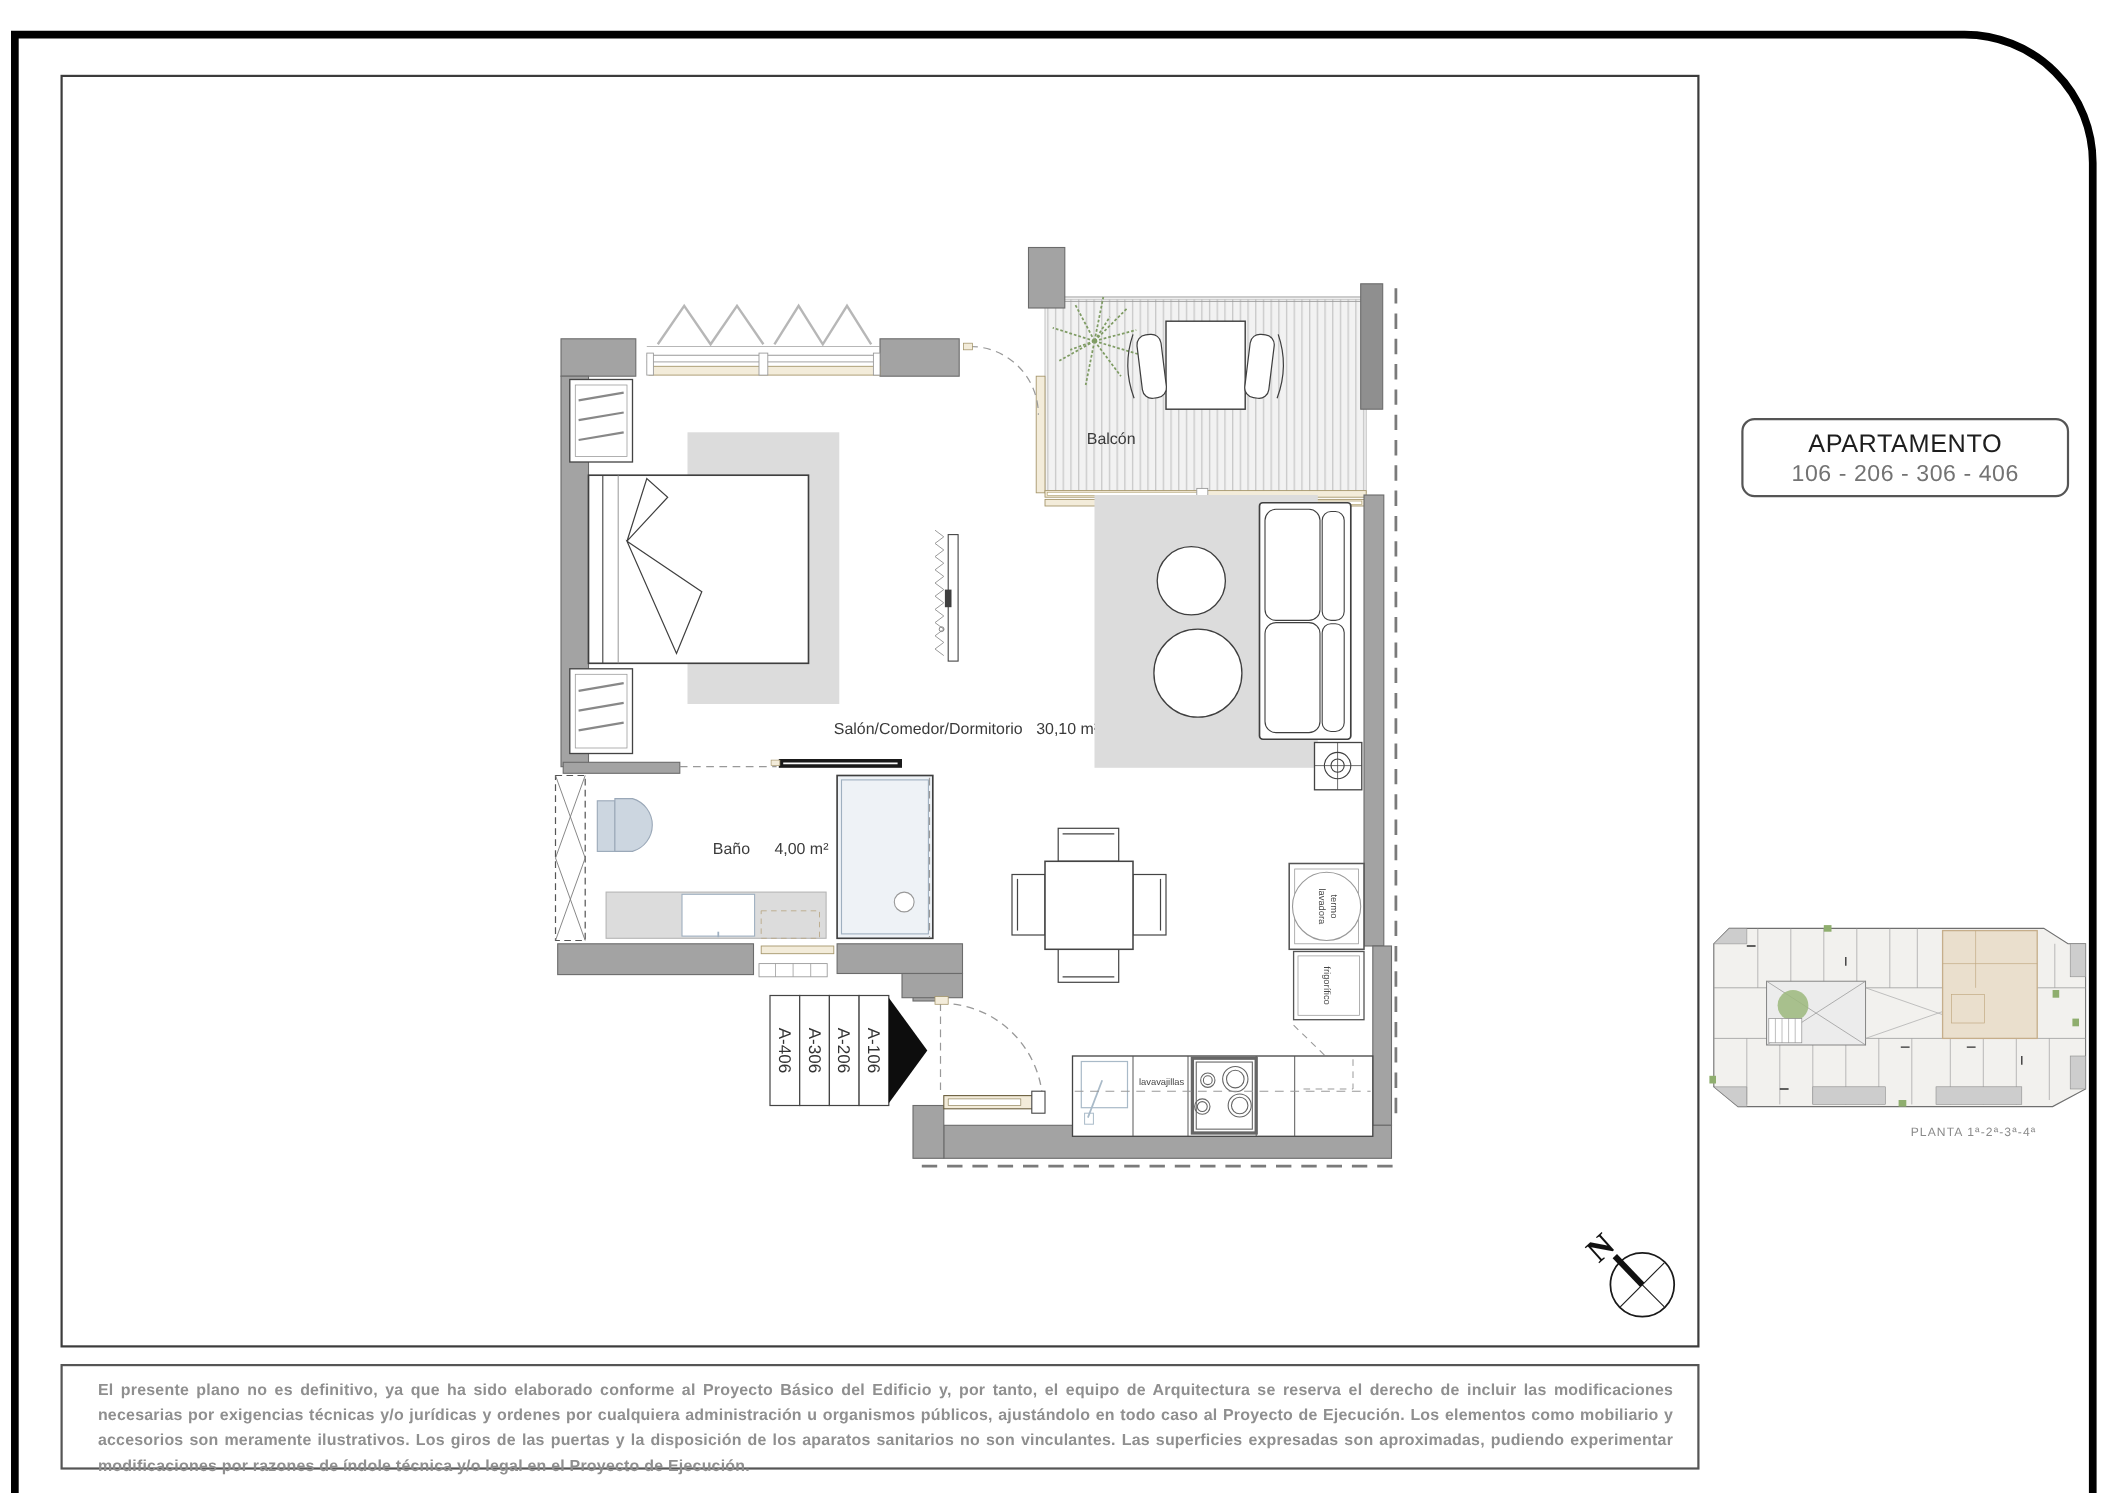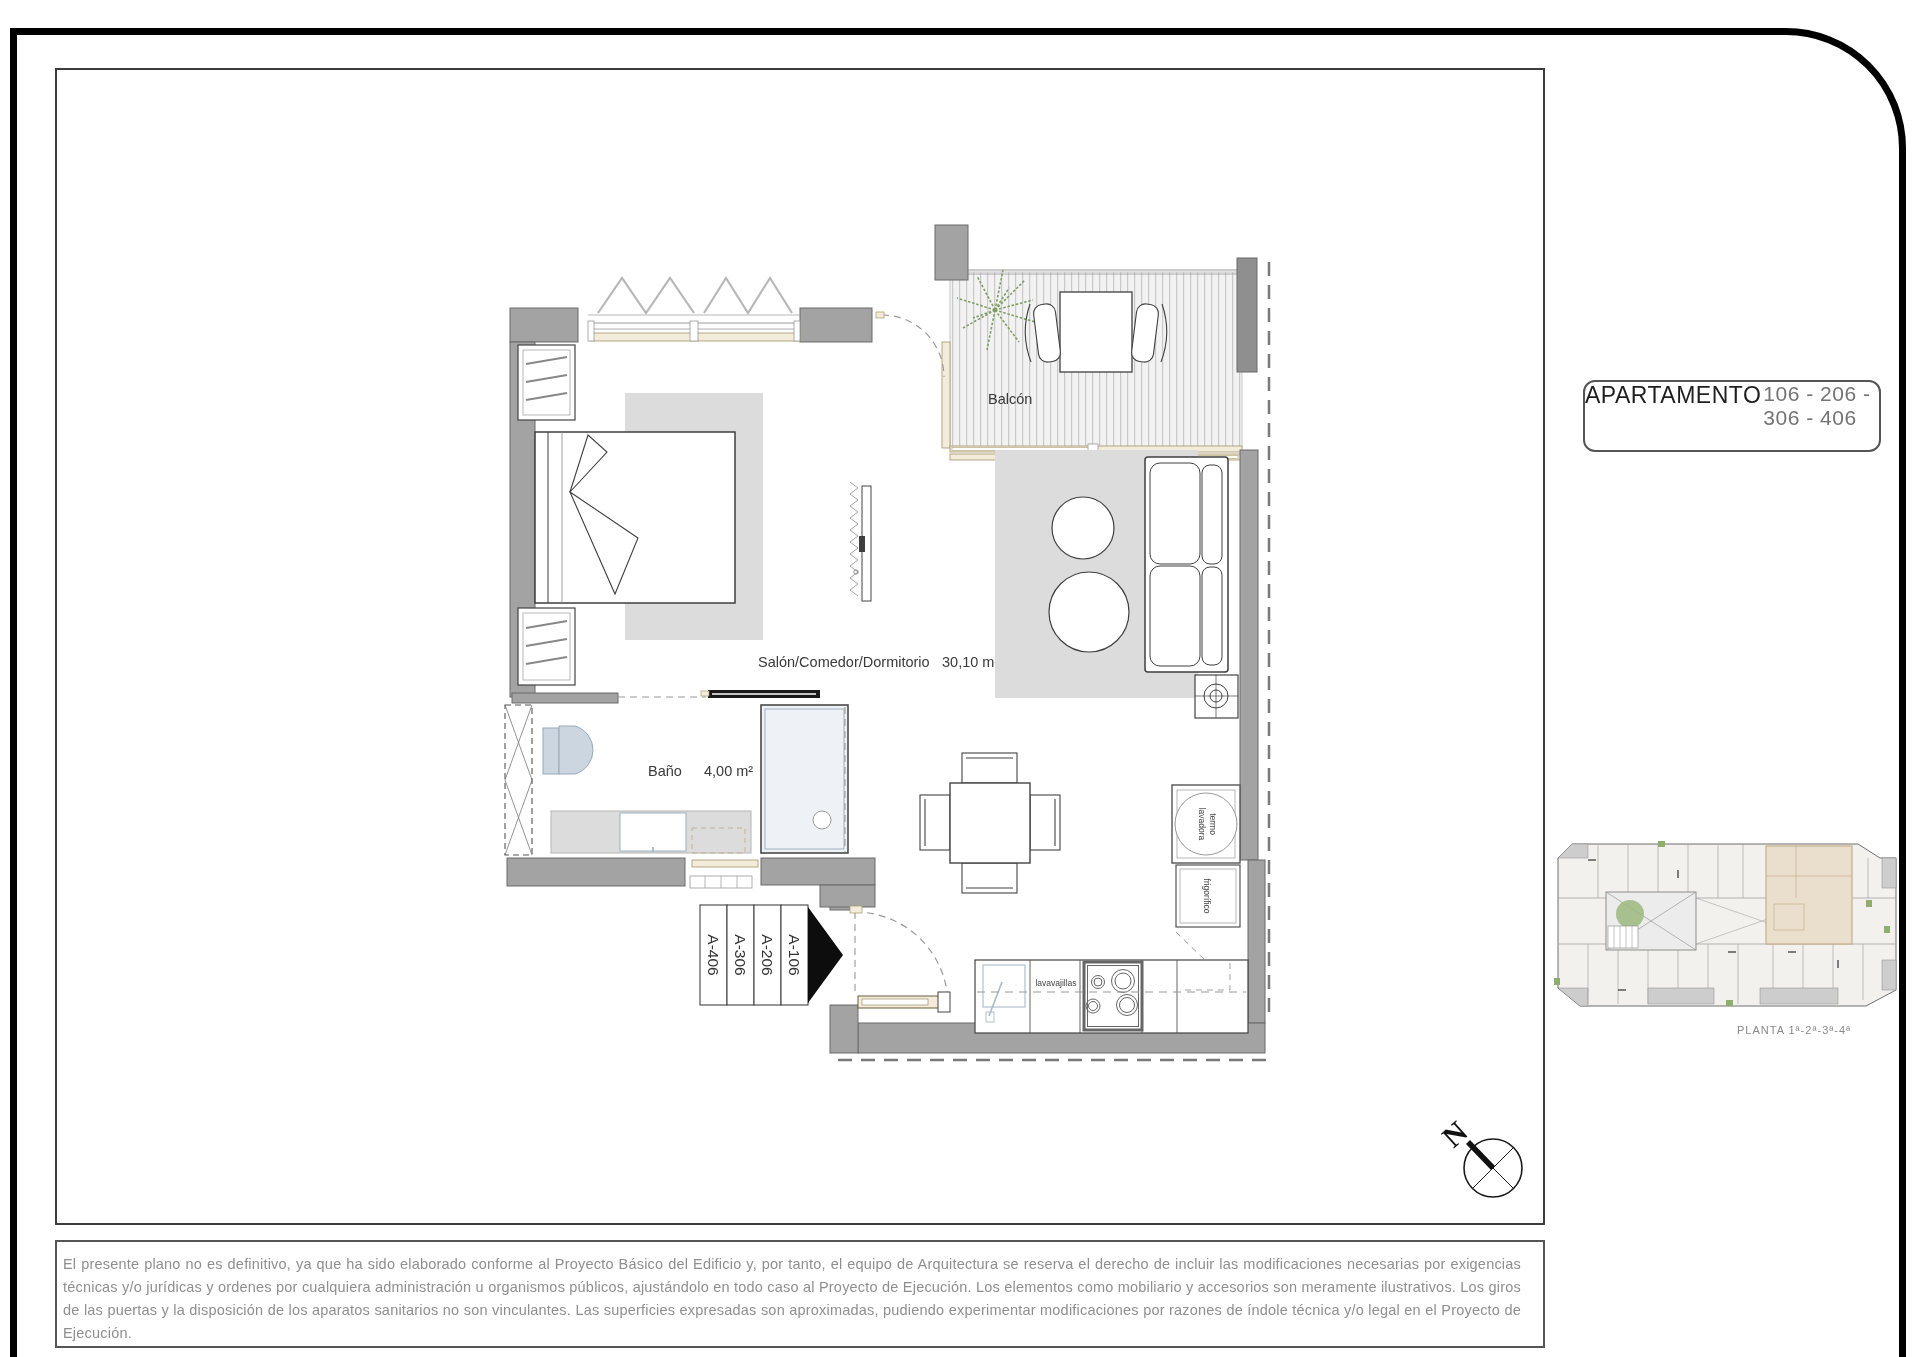--- a/index.html
+++ b/index.html
@@ -2,27 +2,27 @@
 <html><head>
 <meta charset="utf-8">
 <style>
   html,body{margin:0;padding:0;background:#fff;}
   .canvas{position:relative;width:1920px;height:1357px;background:#fff;
           font-family:"Liberation Sans",sans-serif;overflow:hidden;margin-top:20px;}
   .outer-border{position:absolute;left:10px;top:8px;width:1896px;height:1338px;
           border:7px solid #000;border-radius:0 120px 0 0;box-sizing:border-box;}
   .main-frame{position:absolute;left:55px;top:48px;width:1490px;height:1157px;
           border:2px solid #3c3c3c;box-sizing:border-box;background:#fff;}
-  .disclaimer-box{position:absolute;left:55px;top:1220px;width:1490px;height:108px;
-          border:2px solid #555;box-sizing:border-box;padding:11px 22px 8px 6px;}
+  .disclaimer-box{position:absolute;left:55px;top:1220px;width:1490px;height:96px;
+          border:2px solid #555;box-sizing:border-box;padding:11px 22px 8px 32px;font-weight:bold;}
   .disclaimer-box p{margin:0;font-size:14.5px;line-height:1.58;color:#8f8f8f;
           text-align:justify;letter-spacing:.2px;}
   .title-box{position:absolute;left:1583px;top:360px;width:298px;height:72px;
           border:2px solid #555;border-radius:12px;box-sizing:border-box;
-          display:flex;flex-direction:row;justify-content:center;gap:2px;}
+          display:flex;flex-direction:column;justify-content:center;align-items:center;gap:2px;}
   .title-line1{font-size:23px;color:#1e1e1e;letter-spacing:.5px;}
   .title-line2{font-size:21px;color:#737373;letter-spacing:.5px;}
   .surfaces{position:absolute;left:1568px;top:496px;width:322px;}
   .surf-row{display:flex;justify-content:space-between;align-items:center;height:30px;
           padding:0 16px 0 14px;font-size:14.5px;color:#222;}
   .surf-row.hl{background:#e6decd;}
   .plan-wrap{position:absolute;left:490px;top:200px;width:790px;height:845px;}
   .keyplan-wrap{position:absolute;left:1528px;top:820px;width:372px;height:182px;}
   .keyplan-caption{position:absolute;left:1737px;top:1004px;font-size:11px;color:#8a8a8a;
           letter-spacing:1px;white-space:nowrap;}

